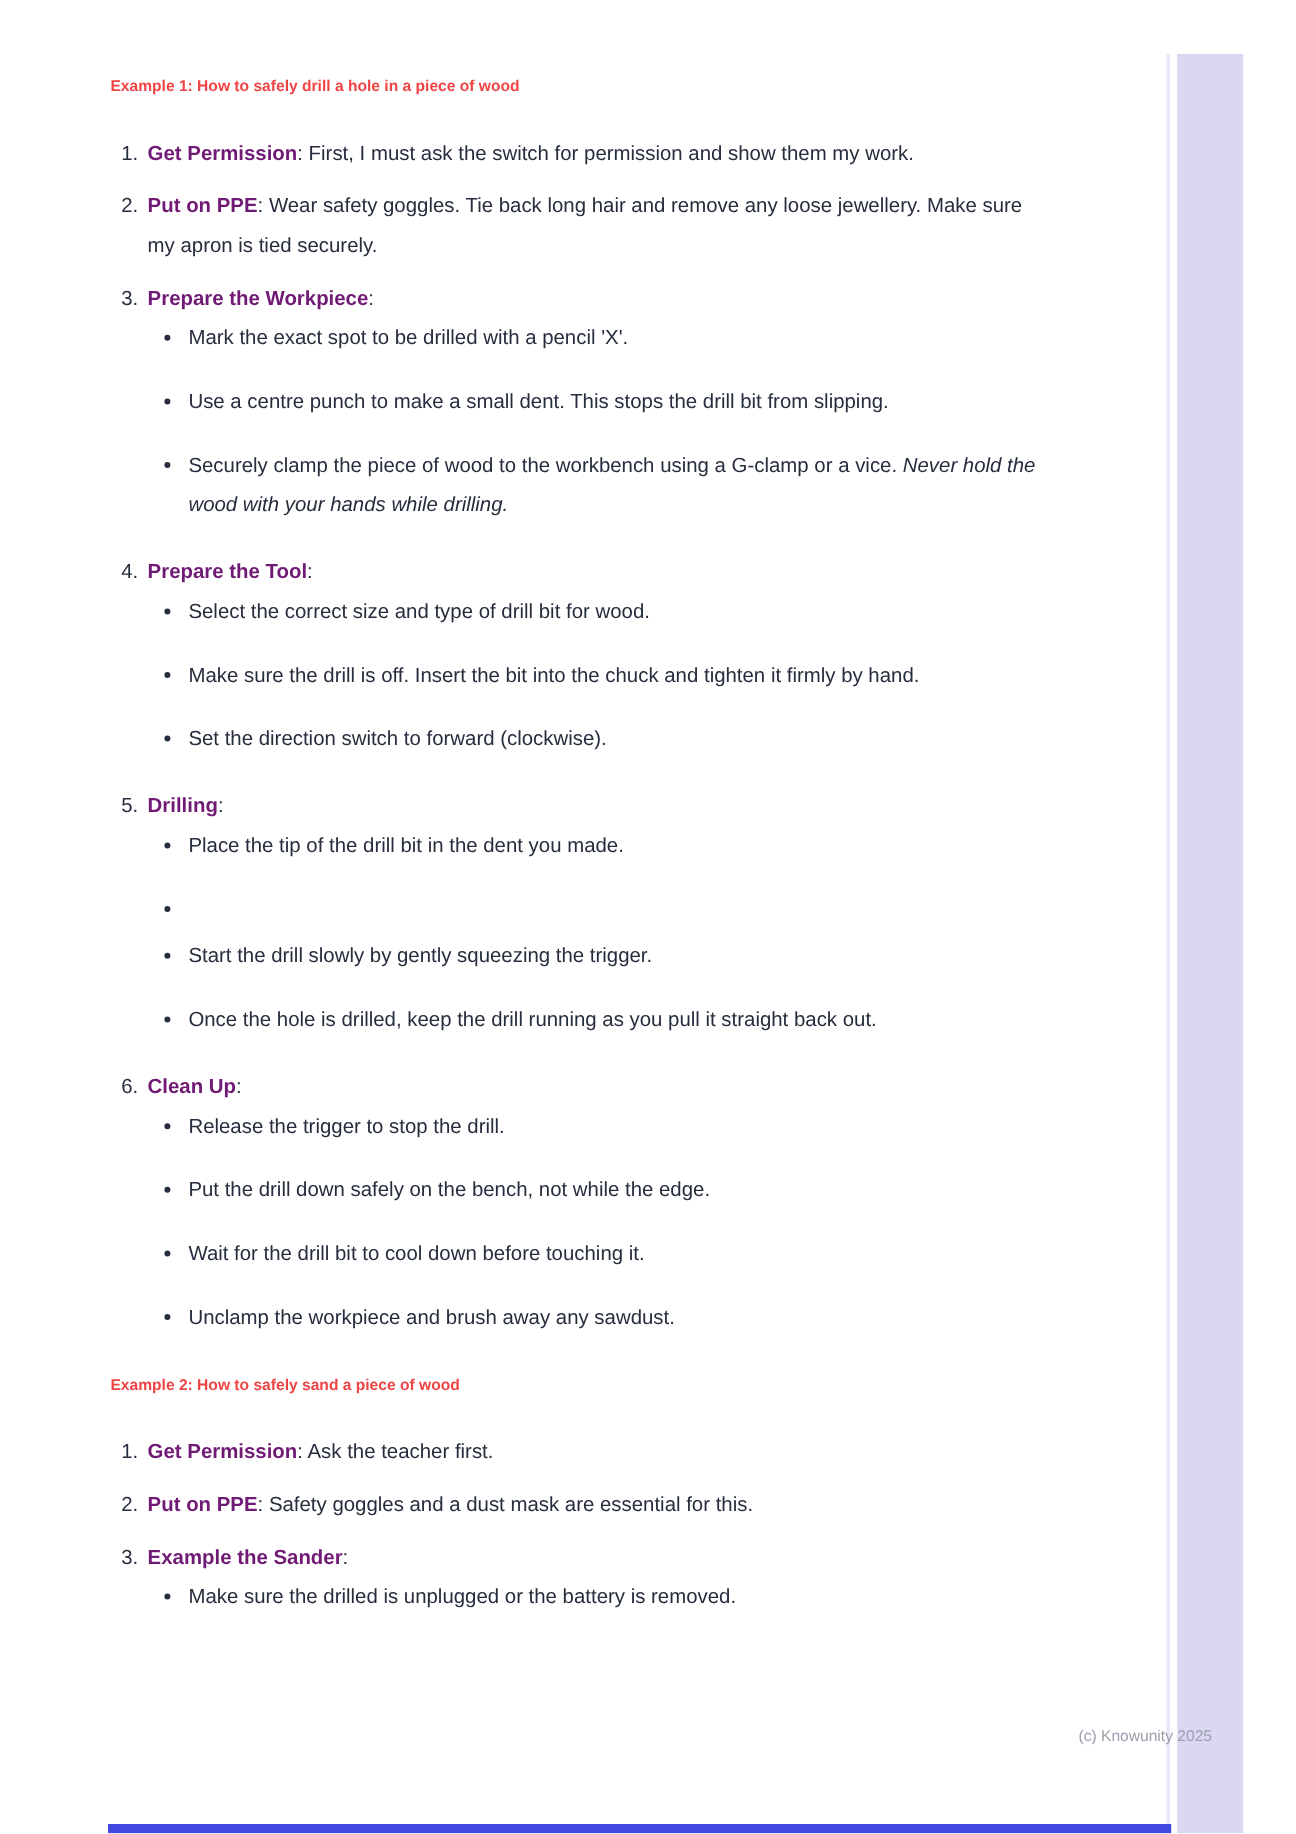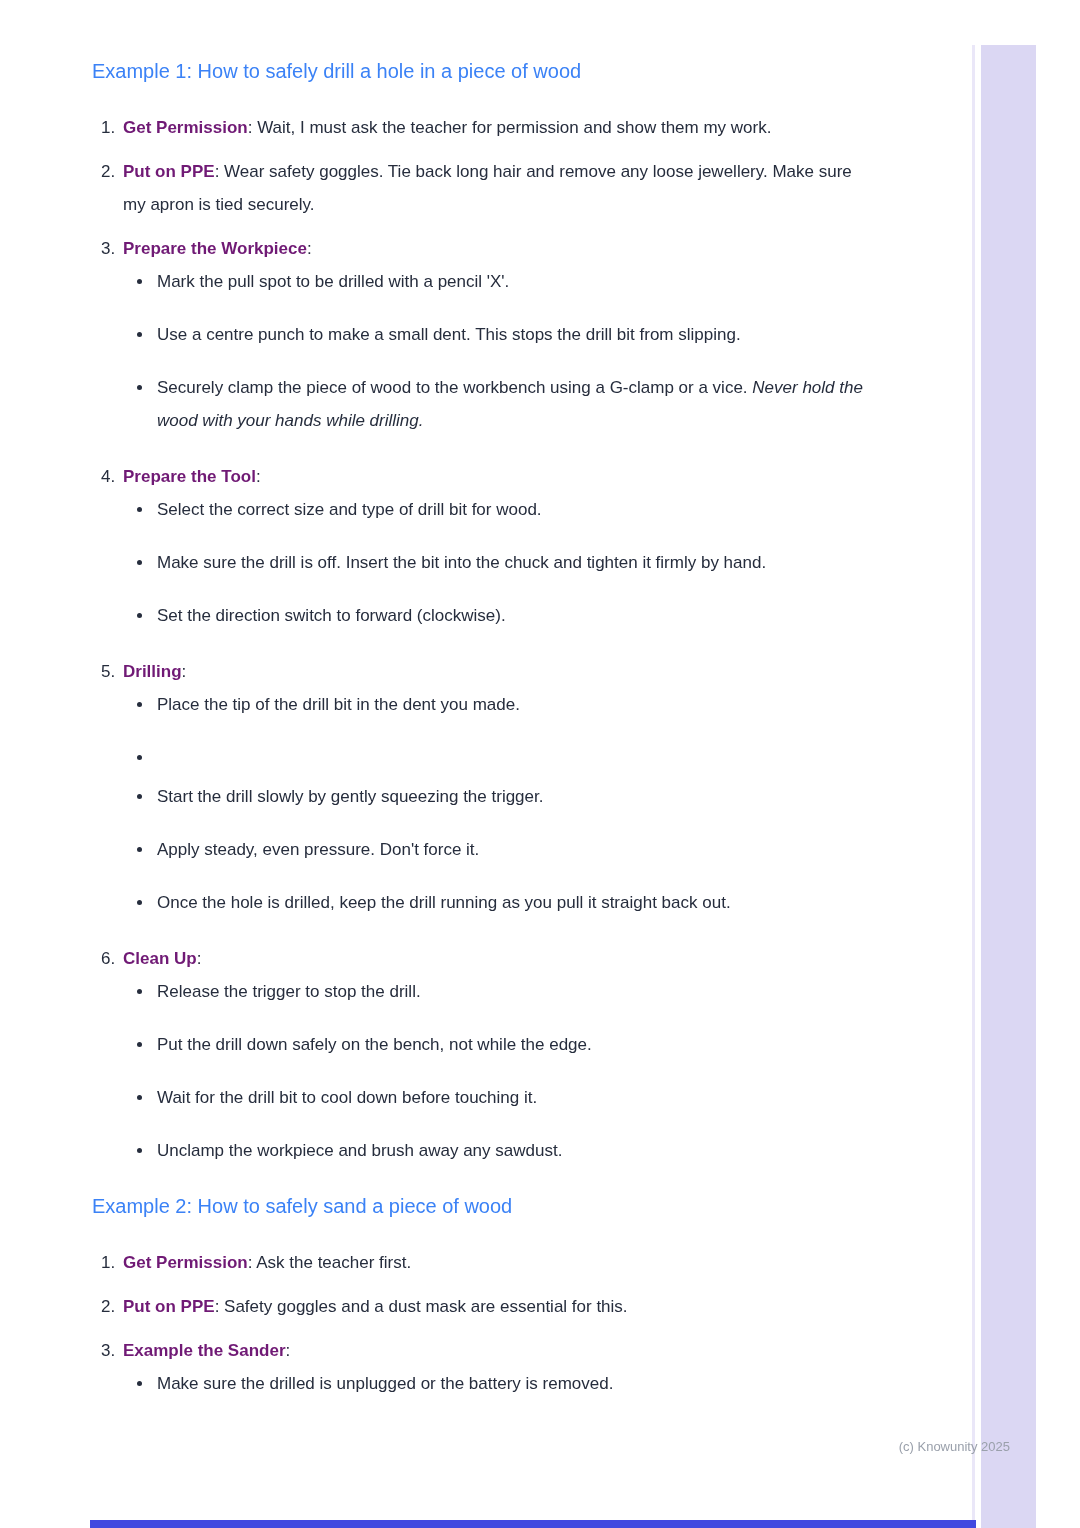--- a/index.html
+++ b/index.html
@@ -18,23 +18,23 @@
   }
   .content {
     position: absolute;
     left: 92px;
     top: 55px;
     width: 772px;
     font-size: 17px;
     line-height: 33px;
   }
   .section-title {
-    font-size: 20px;
-    font-weight: 400;
-    color: #3b82f6;
+    font-size: 13px;
+    font-weight: 700;
+    color: #ef4444;
     margin: 0 0 23px 0;
     line-height: 33px;
   }
   .doc-section + .doc-section .section-title { margin-top: 0; }
   .steps {
     list-style: none;
     margin: 0;
     padding: 0 0 0 9px;
   }
   .step {
@@ -107,39 +107,39 @@
 <body>
 
 <div class="page">
   <div class="content">
       <section class="doc-section">
     <h2 class="section-title">Example 1: How to safely drill a hole in a piece of wood</h2>
     <ol class="steps">
           <li class="step">
     <span class="step-num">1.</span>
     <div class="step-body">
-      <p class="step-line"><b class="step-term">Get Permission</b><span class="step-text">: Wait, I must ask the teacher for permission and show them my work.</span></p>
+      <p class="step-line"><b class="step-term">Get Permission</b><span class="step-text">: First, I must ask the switch for permission and show them my work.</span></p>
 
     </div>
   </li>
           <li class="step">
     <span class="step-num">2.</span>
     <div class="step-body">
       <p class="step-line"><b class="step-term">Put on PPE</b><span class="step-text">: Wear safety goggles. Tie back long hair and remove any loose jewellery. Make sure my apron is tied securely.</span></p>
 
     </div>
   </li>
           <li class="step">
     <span class="step-num">3.</span>
     <div class="step-body">
       <p class="step-line"><b class="step-term">Prepare the Workpiece</b><span class="step-text">:</span></p>
       <ul class="bullets">
                 <li class="bullet">
     <span class="bullet-dot"></span>
-    <p class="bullet-text-wrap"><span class="bullet-text">Mark the pull spot to be drilled with a pencil 'X'.</span></p>
+    <p class="bullet-text-wrap"><span class="bullet-text">Mark the exact spot to be drilled with a pencil 'X'.</span></p>
   </li>
                 <li class="bullet">
     <span class="bullet-dot"></span>
     <p class="bullet-text-wrap"><span class="bullet-text">Use a centre punch to make a small dent. This stops the drill bit from slipping.</span></p>
   </li>
                 <li class="bullet">
     <span class="bullet-dot"></span>
     <p class="bullet-text-wrap"><span class="bullet-text">Securely clamp the piece of wood to the workbench using a G-clamp or a vice. </span><em class="bullet-italic">Never hold the wood with your hands while drilling.</em></p>
   </li>
               </ul>
@@ -173,24 +173,20 @@
                 <li class="bullet">
     <span class="bullet-dot"></span>
     <p class="bullet-text-wrap"><span class="bullet-text">Place the tip of the drill bit in the dent you made.</span></p>
   </li>
                 <li class="bullet">
     <span class="bullet-dot"></span>
   </li>
                 <li class="bullet">
     <span class="bullet-dot"></span>
     <p class="bullet-text-wrap"><span class="bullet-text">Start the drill slowly by gently squeezing the trigger.</span></p>
-  </li>
-                <li class="bullet">
-    <span class="bullet-dot"></span>
-    <p class="bullet-text-wrap"><span class="bullet-text">Apply steady, even pressure. Don't force it.</span></p>
   </li>
                 <li class="bullet">
     <span class="bullet-dot"></span>
     <p class="bullet-text-wrap"><span class="bullet-text">Once the hole is drilled, keep the drill running as you pull it straight back out.</span></p>
   </li>
               </ul>
     </div>
   </li>
           <li class="step">
     <span class="step-num">6.</span>

